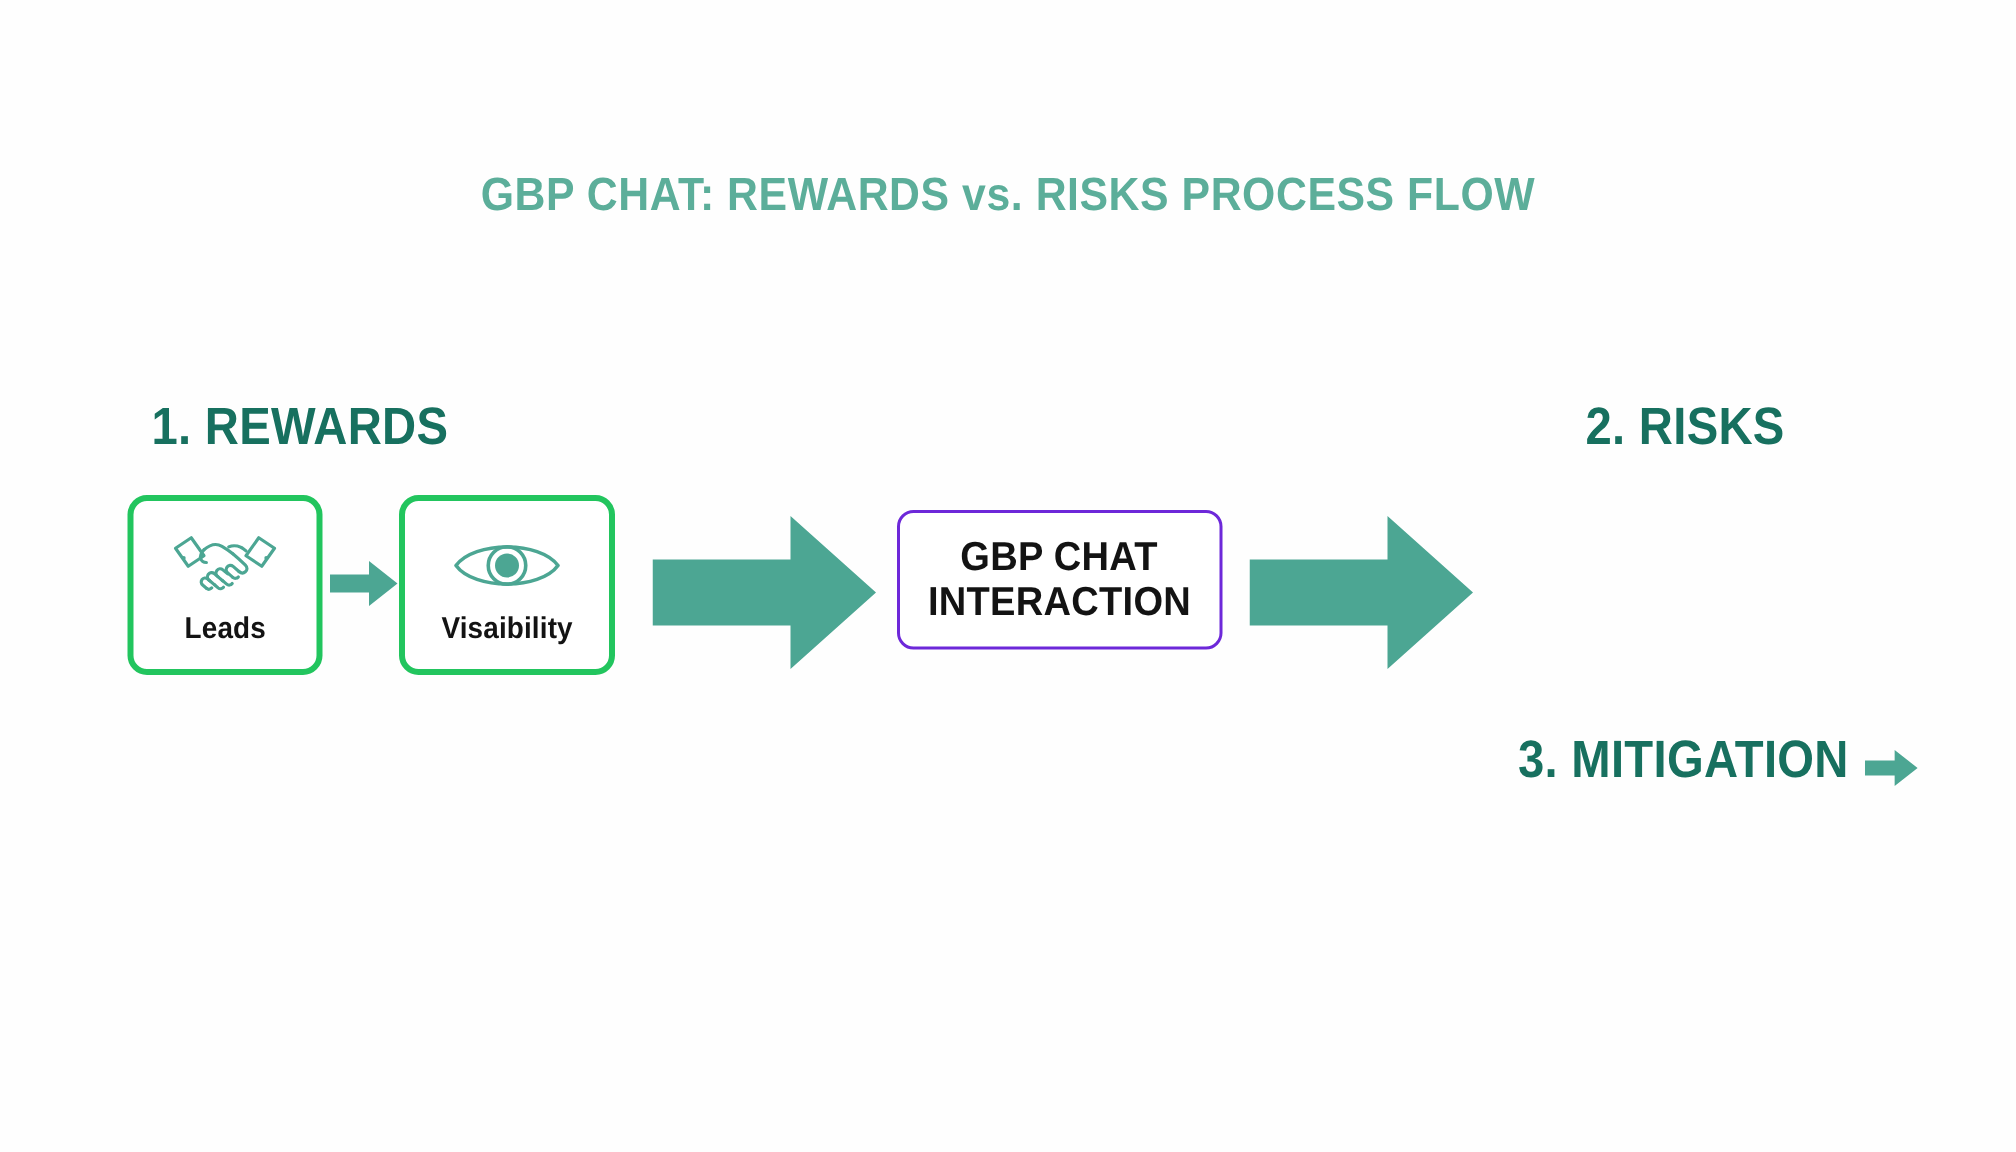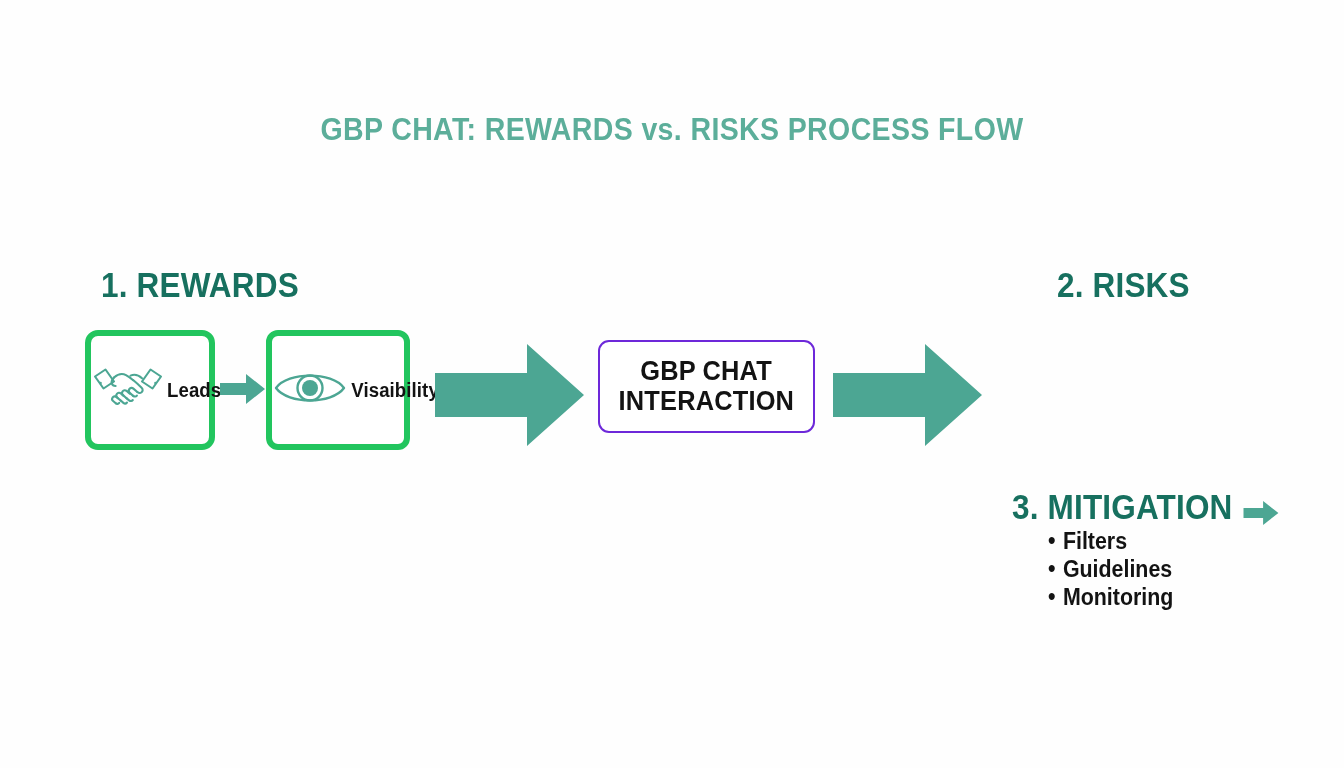--- a/index.html
+++ b/index.html
@@ -55,47 +55,48 @@
     left: 1012px;
     top: 487px;
     display: flex;
     align-items: center;
     gap: 12px;
   }
 
   
   .card {
     position: absolute;
-    border: 6px solid #22c55e;
+    border: 4px solid #22c55e;
     border-radius: 13px;
     background: #ffffff;
     box-sizing: border-box;
     display: flex;
-    flex-direction: row;
-    align-items: center;
+    flex-direction: column;
+    align-items: center;
+    justify-content: center;
   }
   .card .card-icon {
     display: flex;
     align-items: center;
     justify-content: center;
     height: 54px;
     margin-bottom: 4px;
   }
   .card .card-label {
     font-family: "Liberation Sans Narrow", "Liberation Sans", sans-serif;
     font-weight: 700;
     font-size: 20px;
     color: #131313;
     letter-spacing: 0.1px;
     transform: scaleX(0.93);
     white-space: nowrap;
   }
 
   #card-leads      { left: 85px;  top: 330px; width: 130px; height: 120px; }
-  #card-visibility { left: 266px; top: 330px; width: 144px; height: 120px; border-radius: 12px; }
+  #card-visibility { left: 266px; top: 330px; width: 144px; height: 120px; }
   #card-spam       { left: 1021px; top: 330px; width: 190px; height: 120px; }
 
   
   #box-interaction {
     position: absolute;
     left: 598px;
     top: 340px;
     width: 217px;
     height: 93px;
     border: 2px solid #6d28d9;
@@ -238,25 +239,14 @@
 
   <div class="section-heading" id="heading-mitigation">
     <span>3. MITIGATION</span>
     <span class="arrow-inline">
       <svg width="40" height="26" viewBox="0 0 40 26">
         <path d="M0 8 L22 8 L22 1 L39 13 L22 25 L22 18 L0 18 Z" fill="#4ca693"></path>
       </svg>
     </span>
   </div>
 
-  <ul id="mitigation-list">
-    <li>
-      <span class="bullet-dot">•</span><span>Filters</span>
-    </li>
-    <li>
-      <span class="bullet-dot">•</span><span>Guidelines</span>
-    </li>
-    <li>
-      <span class="bullet-dot">•</span><span>Monitoring</span>
-    </li>
-  </ul>
 
 </div>
 
 </body></html>

